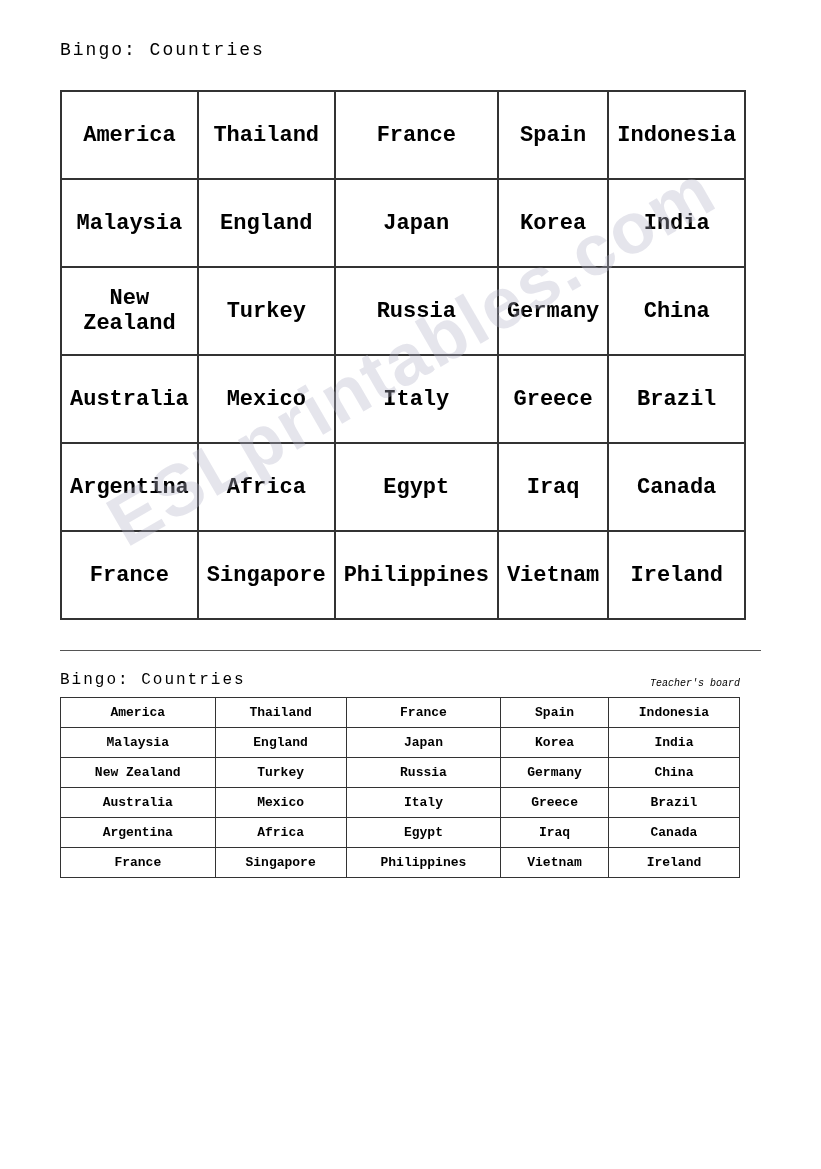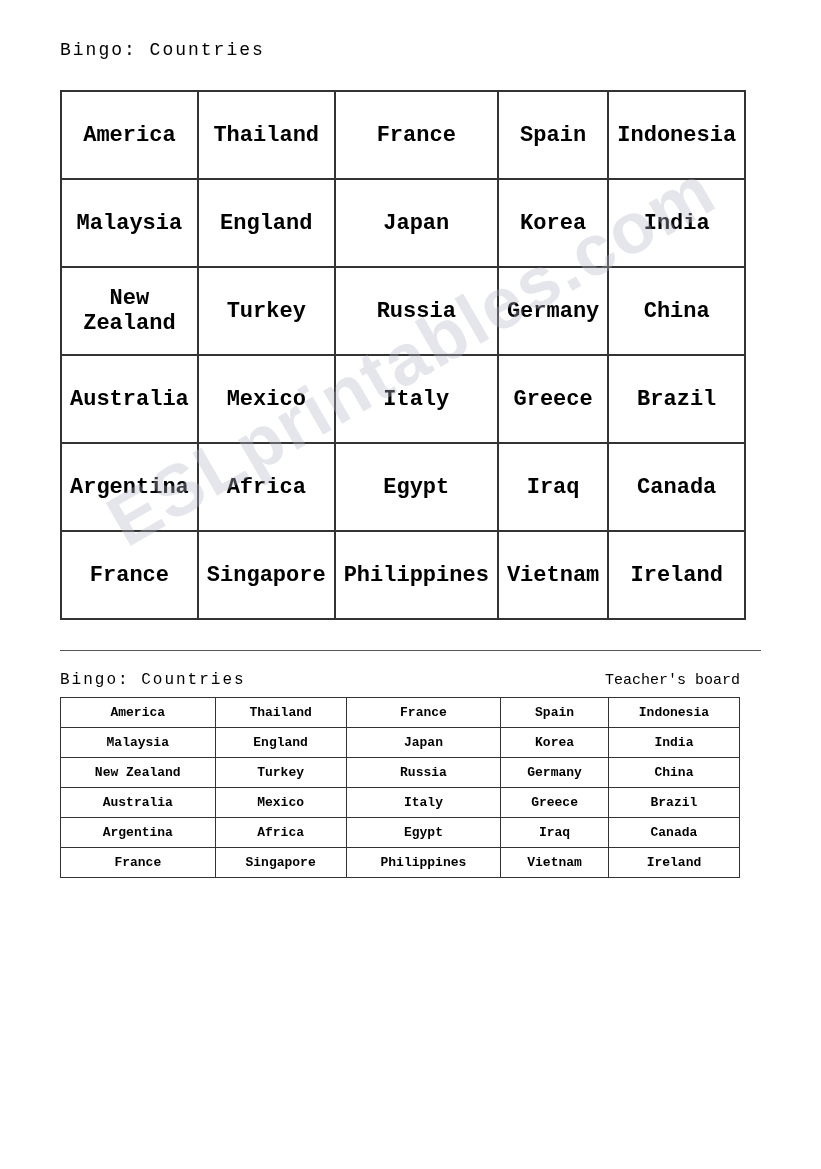--- a/index.html
+++ b/index.html
@@ -77,21 +77,22 @@
       width: 680px;
     }
 
     .teacher-title {
       font-size: 16px;
       font-weight: normal;
       letter-spacing: 2px;
     }
 
     .teachers-board-label {
-      font-size: 15px;
+      font-size: 10px;
+      font-style: italic;
     }
 
     
     .bingo-table-small {
       border-collapse: collapse;
       width: 680px;
     }
 
     .bingo-table-small td {
       border: 1px solid #333;

